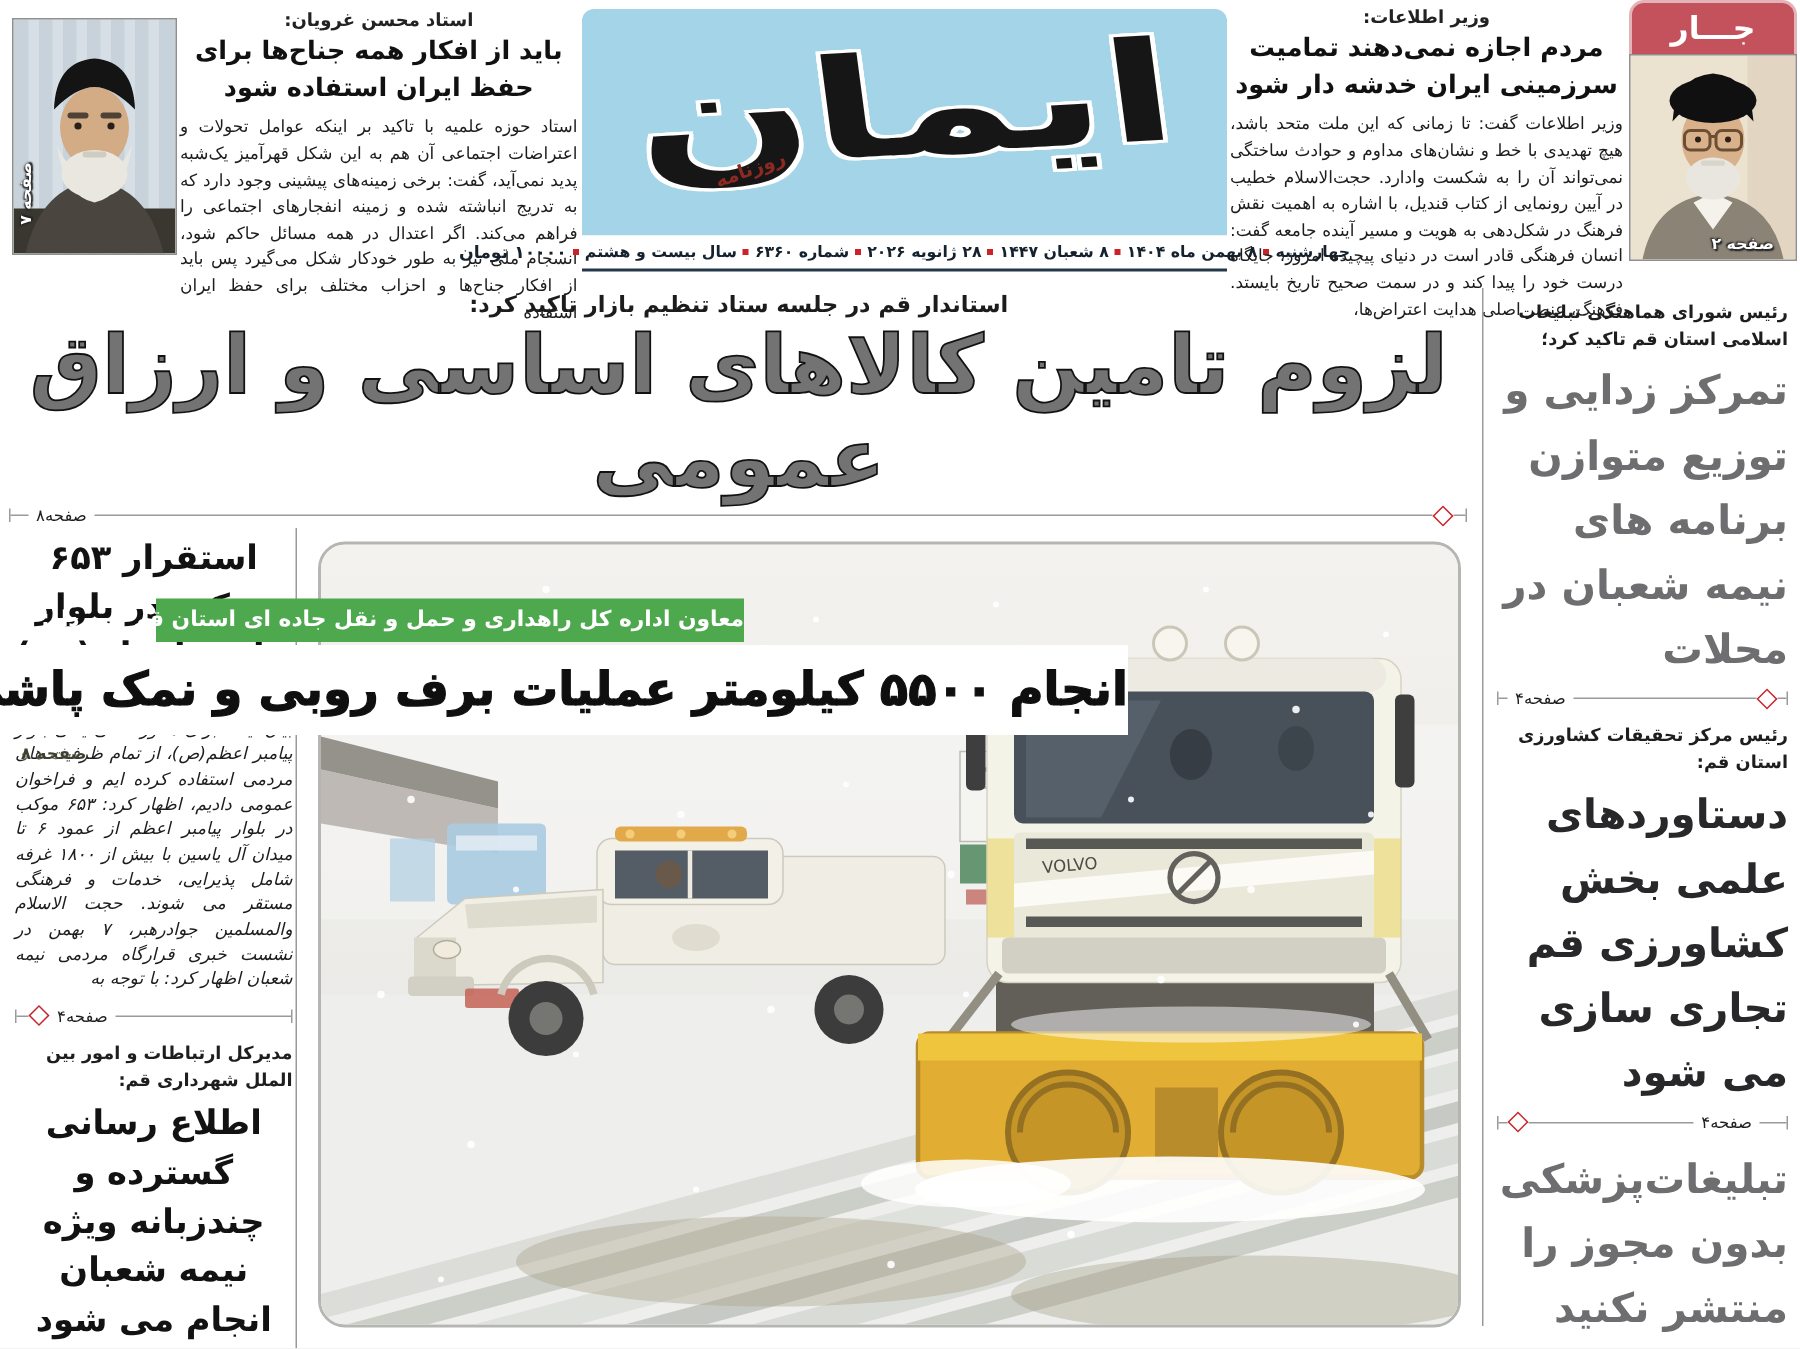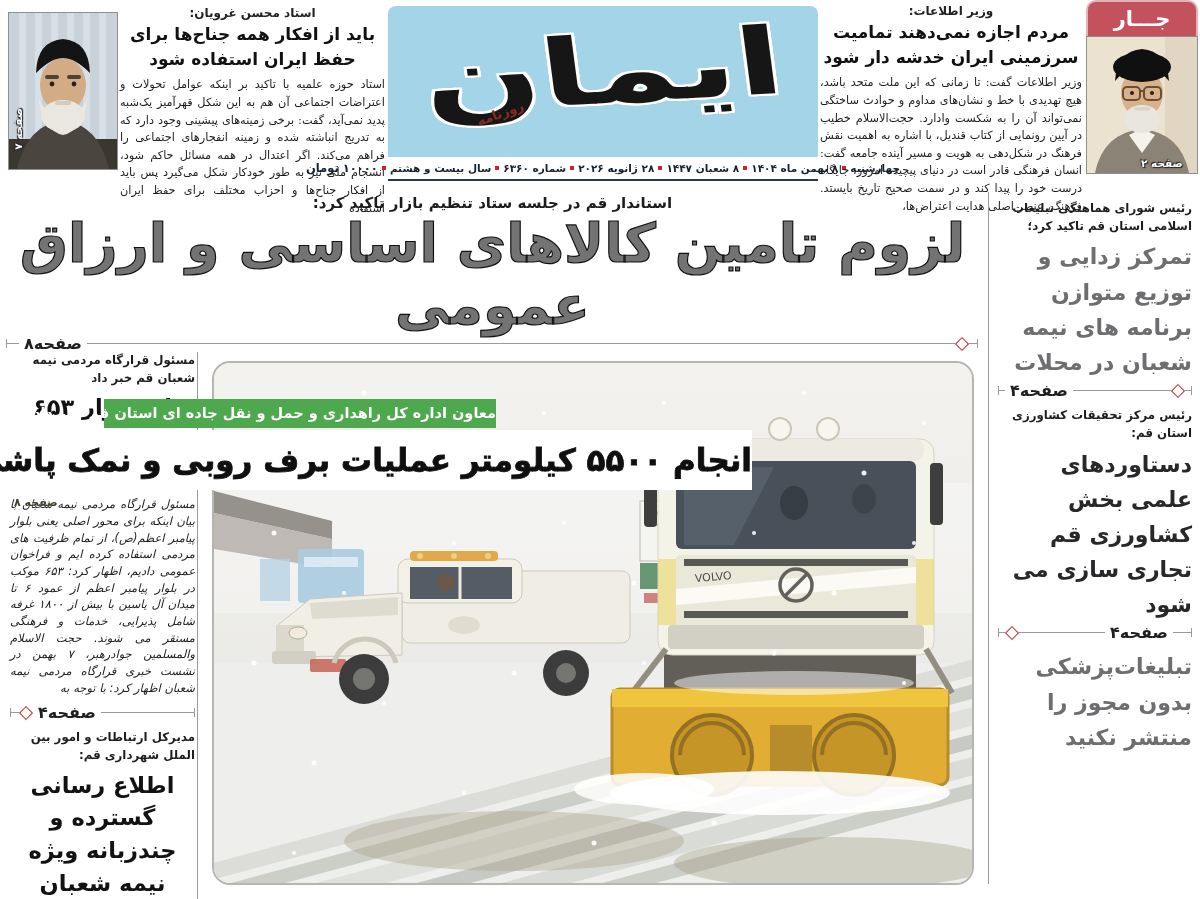--- a/index.html
+++ b/index.html
@@ -70,42 +70,42 @@
   
   .divider{display:flex;align-items:center;direction:ltr;height:15px;}
   .divider .ln{height:0;border-top:1px solid #9a9a9a;flex:1;}
   .divider .ln.fx{flex:0 0 auto;}
   .divider .tick{width:1px;height:9px;background:#9a9a9a;flex:0 0 auto;}
   .divider .dmd{
     width:8px;height:8px;border:1.7px solid #c9252b;background:#fff;
     transform:rotate(45deg);margin:0 2px;flex:0 0 auto;
   }
   .divider .ref{
-    font-size:16px;font-weight:bold;color:#1f1f1f;padding:0 5px;
+    font-size:11px;font-weight:normal;color:#1f1f1f;padding:0 5px;
     direction:rtl;flex:0 0 auto;white-space:nowrap;text-align:center;
   }
   #lead-divider{position:absolute;left:6px;top:336px;width:972px;}
 
   
   .v-rule{position:absolute;width:0;border-left:1px solid #9a9a9a;}
   #rule-left{left:197px;top:352px;height:547px;}
   #rule-right{left:988px;top:192px;height:692px;}
 
   .col .kicker{font-size:11.8px;font-weight:bold;color:#1e1e1e;line-height:1.5;text-align:right;}
   .col .headline{font-weight:bold;text-align:center;color:#121212;}
   .col .body{font-size:11.5px;line-height:1.45;color:#1d1d1d;text-align:justify;text-align-last:right;}
 
   #left-col{left:10px;top:352px;width:185px;}
   #left-col .headline{font-size:22.5px;line-height:1.45;margin-top:4px;}
   #left-col .body{margin-top:7px;font-style:italic;}
   #left-col .divider{margin-top:9px;}
   #left-col .story-b{margin-top:9px;}
 
   #right-col{left:998px;top:192px;width:194px;}
-  #right-col .headline{font-size:22px;line-height:1.6;text-align:right;margin:4px 0 2px;}
+  #right-col .headline{font-size:27px;line-height:1.6;text-align:right;margin:4px 0 2px;}
   #right-col .headline.gray{color:#6e6e71;}
   #right-col .headline.dark{color:#28282b;}
   #right-col .divider{margin:3px 0 9px;}
   #right-col .story{margin-top:2px;}
   #right-col .story:first-child{margin-top:8px;}
 
   
   #main-photo{
     left:212px;top:361px;width:762px;height:524px;box-sizing:border-box;
     border:2px solid #b5b5b2;border-radius:18px;overflow:hidden;background:#eef0ee;
@@ -224,21 +224,20 @@
     <span class="dmd"></span>
     <span class="ln fx" style="width:8px"></span>
     <span class="tick"></span>
   </div>
 
   <div class="v-rule" id="rule-left"></div>
   <div class="v-rule" id="rule-right"></div>
 
   <div class="abs col" id="left-col">
     <div class="story">
-      <div class="kicker">مسئول قرارگاه مردمی نیمه شعبان قم خبر داد</div>
       <div class="headline">استقرار ۶۵۳ موکب در بلوار پیامبر اعظم(ص)</div>
       <div class="body">مسئول قرارگاه مردمی نیمه شعبان با بیان اینکه برای محور اصلی یعنی بلوار پیامبر اعظم(ص)، از تمام ظرفیت های مردمی استفاده کرده ایم و فراخوان عمومی دادیم، اظهار کرد: ۶۵۳ موکب در بلوار پیامبر اعظم از عمود ۶ تا میدان آل یاسین با بیش از ۱۸۰۰ غرفه شامل پذیرایی، خدمات و فرهنگی مستقر می شوند. حجت الاسلام والمسلمین جوادرهبر، ۷ بهمن در نشست خبری قرارگاه مردمی نیمه شعبان اظهار کرد: با توجه به</div>
       <div class="divider">
         <span class="tick"></span>
         <span class="ln fx" style="width:8px"></span>
         <span class="dmd"></span>
         <span class="ref">صفحه۴</span>
         <span class="ln"></span>
         <span class="tick"></span>
       </div>

